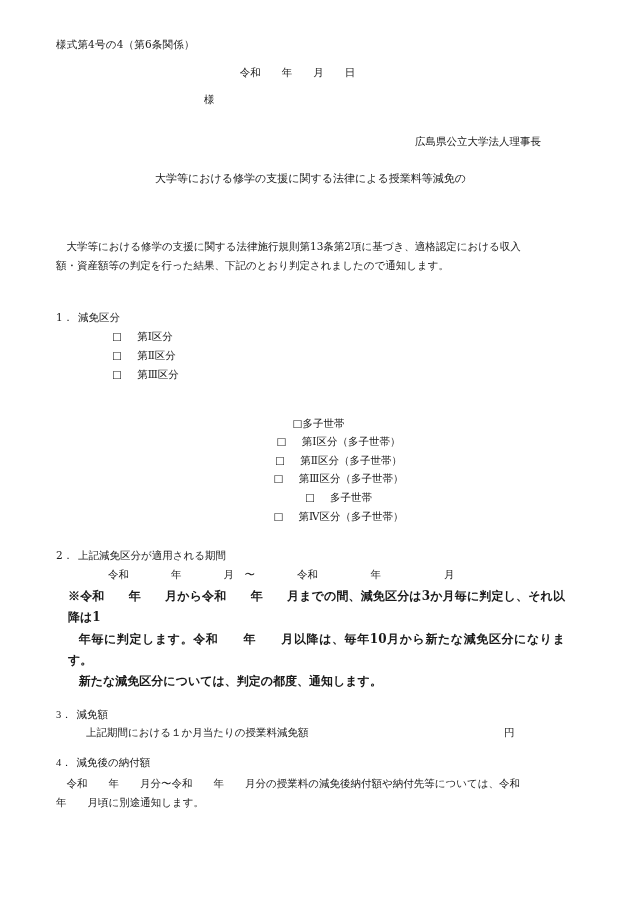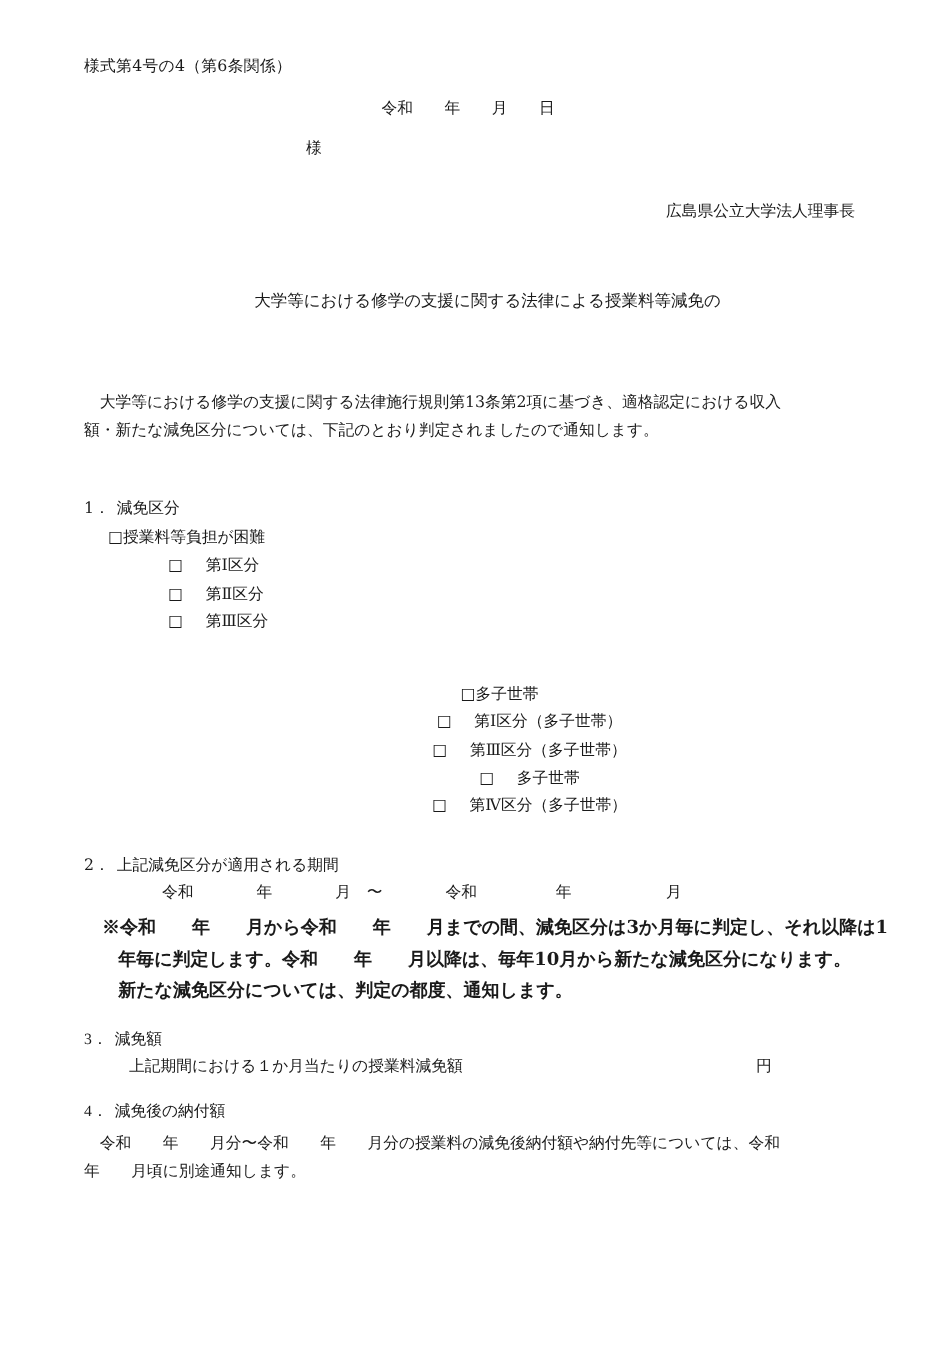--- a/index.html
+++ b/index.html
@@ -13,21 +13,21 @@
     position: relative;
     font-family: "DejaVu Serif", "Liberation Serif", serif;
     color: #1a1a1a;
     font-size: 10.5px;
     line-height: 1.55;
     -webkit-font-smoothing: antialiased;
   }
   .page {
     position: absolute;
     inset: 0;
-    padding: 36px 36px 0 56px;
+    padding: 36px 65px 0 56px;
     box-sizing: border-box;
   }
 
   
   .form-no {
     font-size: 10.5px;
     letter-spacing: 0.2px;
   }
   .date-line {
     text-align: center;
@@ -42,21 +42,21 @@
   }
   .issuer {
     text-align: right;
     margin-top: 26px;
     padding-right: 24px;
     font-size: 10.5px;
   }
 
   
   .doc-title {
-    margin-top: 42px;
+    margin-top: 20px;
     text-align: center;
     font-size: 11px;
     line-height: 1.85;
   }
   .doc-title div { white-space: nowrap; }
 
   
   .intro {
     margin-top: 48px;
     font-size: 10.5px;
@@ -153,49 +153,49 @@
   <div class="addressee">様</div>
 
   <div class="issuer">広島県公立大学法人理事長</div>
 
   <div class="doc-title">
     <div>大学等における修学の支援に関する法律による授業料等減免の</div>
   </div>
 
   <div class="intro">
     <div class="ln1">大学等における修学の支援に関する法律施行規則第13条第2項に基づき、適格認定における収入</div>
-    <div>額・新たな減免区分については、下記のとおり判定されましたので通知します。</div>
+    <div>額・資産額等の判定を行った結果、下記のとおり判定されましたので通知します。</div>
   </div>
 
   <div class="section sp-1">
     <div class="sec-head">
       <span class="num">1．</span><span>減免区分</span>
     </div>
 
     <div class="opt-group">
-      <div class="opt-main">
-        <span class="cb">□</span><span>授業料等負担が困難</span>
-      </div>
       <div class="opt-row">
         <span class="cb">□</span><span>第Ⅰ区分</span>
       </div>
       <div class="opt-row">
         <span class="cb">□</span><span>第Ⅱ区分</span>
       </div>
       <div class="opt-row">
         <span class="cb">□</span><span>第Ⅲ区分</span>
       </div>
     </div>
 
     <div class="opt-group sp-2">
       <div class="opt-main">
         <span class="cb">□</span><span>多子世帯</span>
       </div>
       <div class="opt-row">
         <span class="cb">□</span><span>第Ⅰ区分（多子世帯）</span>
+      </div>
+      <div class="opt-row">
+        <span class="cb">□</span><span>第Ⅱ区分（多子世帯）</span>
       </div>
       <div class="opt-row">
         <span class="cb">□</span><span>第Ⅲ区分（多子世帯）</span>
       </div>
       <div class="opt-row">
         <span class="cb">□</span><span>多子世帯</span>
       </div>
       <div class="opt-row">
         <span class="cb">□</span><span>第Ⅳ区分（多子世帯）</span>
       </div>

